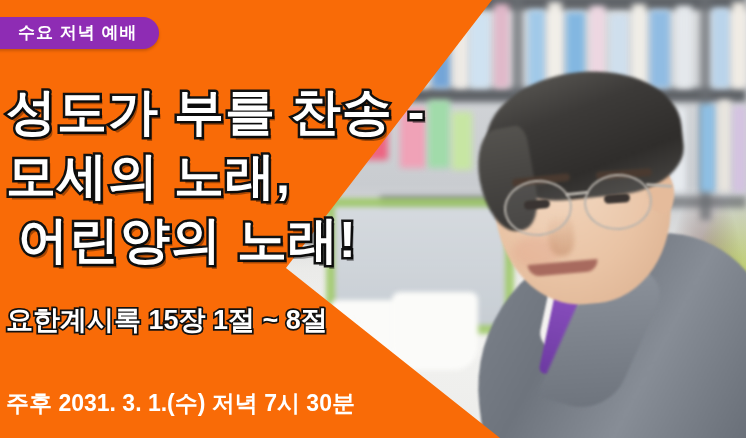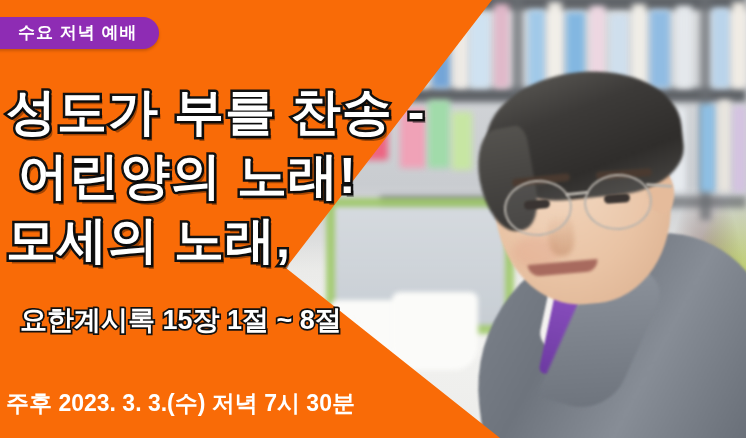--- a/index.html
+++ b/index.html
@@ -162,21 +162,21 @@
     font-weight:bold;
     line-height:64px;
     letter-spacing:1px;
     white-space:nowrap;
     -webkit-text-stroke:5px #111111;
     paint-order:stroke fill;
     text-shadow:3px 4px 0 rgba(0,0,0,.35);
   }
   .tline.indent{padding-left:12px;}
 
-  .subblock{position:absolute;left:20px;top:298px;}
+  .subblock{position:absolute;left:6px;top:298px;}
   .sline{
     color:#ffffff;
     font-size:27px;
     font-weight:bold;
     line-height:44px;
     letter-spacing:0px;
     white-space:nowrap;
     -webkit-text-stroke:3.5px #111111;
     paint-order:stroke fill;
   }
@@ -259,22 +259,22 @@
       <div class="temple"></div>
     </div>
   </div>
 
   <div class="orange"></div>
 
   <div class="badge">수요 저녁 예배</div>
 
   <div class="titleblock">
     <div class="tline">성도가 부를 찬송 -</div>
+    <div class="tline">모세의 노래,</div>
     <div class="tline indent">어린양의 노래!</div>
-    <div class="tline">모세의 노래,</div>
   </div>
 
   <div class="subblock">
     <div class="sline">요한계시록 15장 1절 ~ 8절</div>
   </div>
-  <div class="dateline">주후 2023. 3. 3.(수) 저녁 7시 30분</div>
+  <div class="dateline">주후 2031. 3. 1.(수) 저녁 7시 30분</div>
 
 </div>
 
 </body></html>

